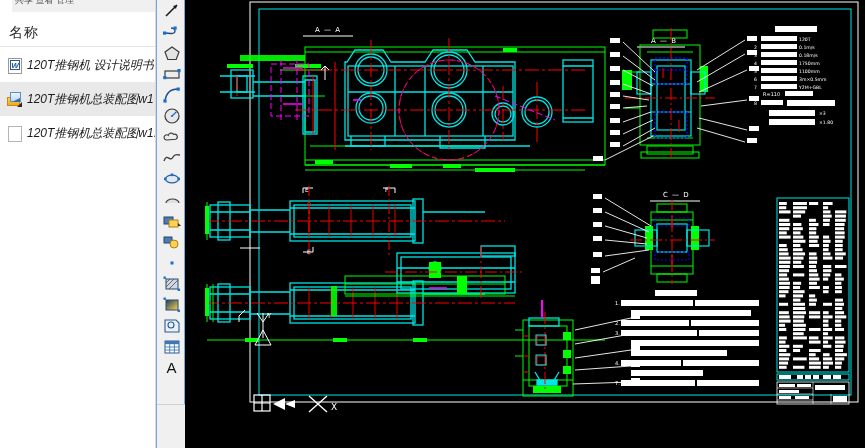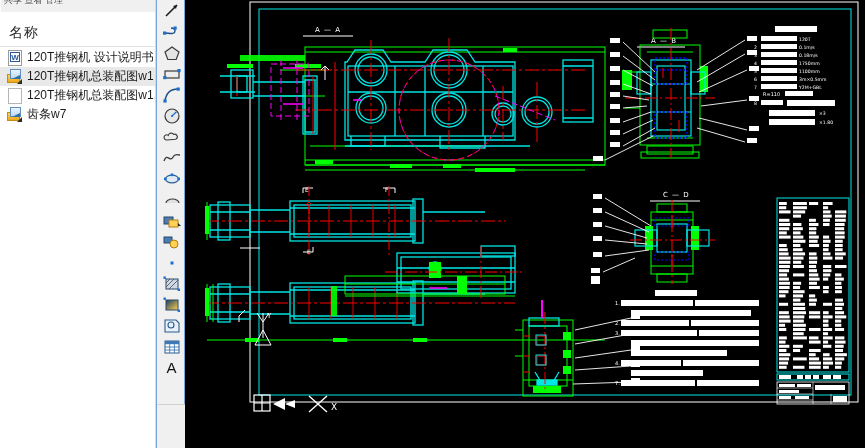--- a/index.html
+++ b/index.html
@@ -11,21 +11,21 @@
   .app{position:relative;width:865px;height:448px;}
 
   
   .explorer{
     position:absolute;left:0;top:0;width:156px;height:448px;
     background:#ffffff;box-sizing:border-box;
     border-right:1px solid #d9d9d9;
     overflow:hidden;
   }
   .exp-titlebar{
-    position:absolute;left:1px;top:0;width:156px;height:12px;
+    position:absolute;left:12px;top:0;width:156px;height:12px;
     background:#f0f0f0;overflow:hidden;
   }
   .exp-titlebar .ghost{
     display:block;font-size:9px;color:#4a4a4a;line-height:12px;
     padding-left:3px;white-space:nowrap;
     transform:translateY(-6px);
     filter:blur(0.2px);
   }
   .exp-headerrow{
     position:absolute;left:0;top:13px;width:182px;height:34px;
@@ -37,22 +37,22 @@
     font-size:14px;color:#2b2b2b;letter-spacing:1px;
   }
   .exp-collapse{
     position:absolute;right:12px;top:14px;
     width:14px;height:10px;
   }
   .exp-collapse svg{display:block;}
 
   .filelist{position:absolute;left:0;top:48px;width:155px;}
   .file-row{
-    position:relative;height:19px;display:flex;align-items:center;
-    padding-left:7px;box-sizing:border-box;cursor:default;
+    position:relative;height:34px;display:flex;align-items:center;
+    padding-left:7px;box-sizing:border-box;cursor:default;font-style:italic;
   }
   .file-row.selected{background:#e9e9e9;}
   .file-icon{
     width:15px;height:15px;margin-right:5px;flex:0 0 auto;
     position:relative;
   }
   .file-label{
     font-size:12px;color:#1b1b1b;white-space:nowrap;
     overflow:hidden;line-height:15px;
   }
@@ -140,30 +140,20 @@
               <span class="corner"></span>
             </div>
           </div>
           <div class="file-label">120T推钢机总装配图w1</div>
         </div>
         <div class="file-row">
           <div class="file-icon">
             <div class="ico-blank"></div>
           </div>
           <div class="file-label">120T推钢机总装配图w1.</div>
-        </div>
-        <div class="file-row">
-          <div class="file-icon">
-            <div class="ico-dwg">
-              <span class="fold"></span>
-              <span class="sheet"></span>
-              <span class="corner"></span>
-            </div>
-          </div>
-          <div class="file-label">齿条w7</div>
         </div>
       </div>
   </div>
 
   <div class="toolbar">
     <div class="tb-inner">
 
       <div class="tb-btn">
         <svg width="18" height="16" viewBox="0 0 18 16">
           <line x1="3" y1="13" x2="14" y2="2" stroke="#1c1c1c" stroke-width="1.6"></line>

